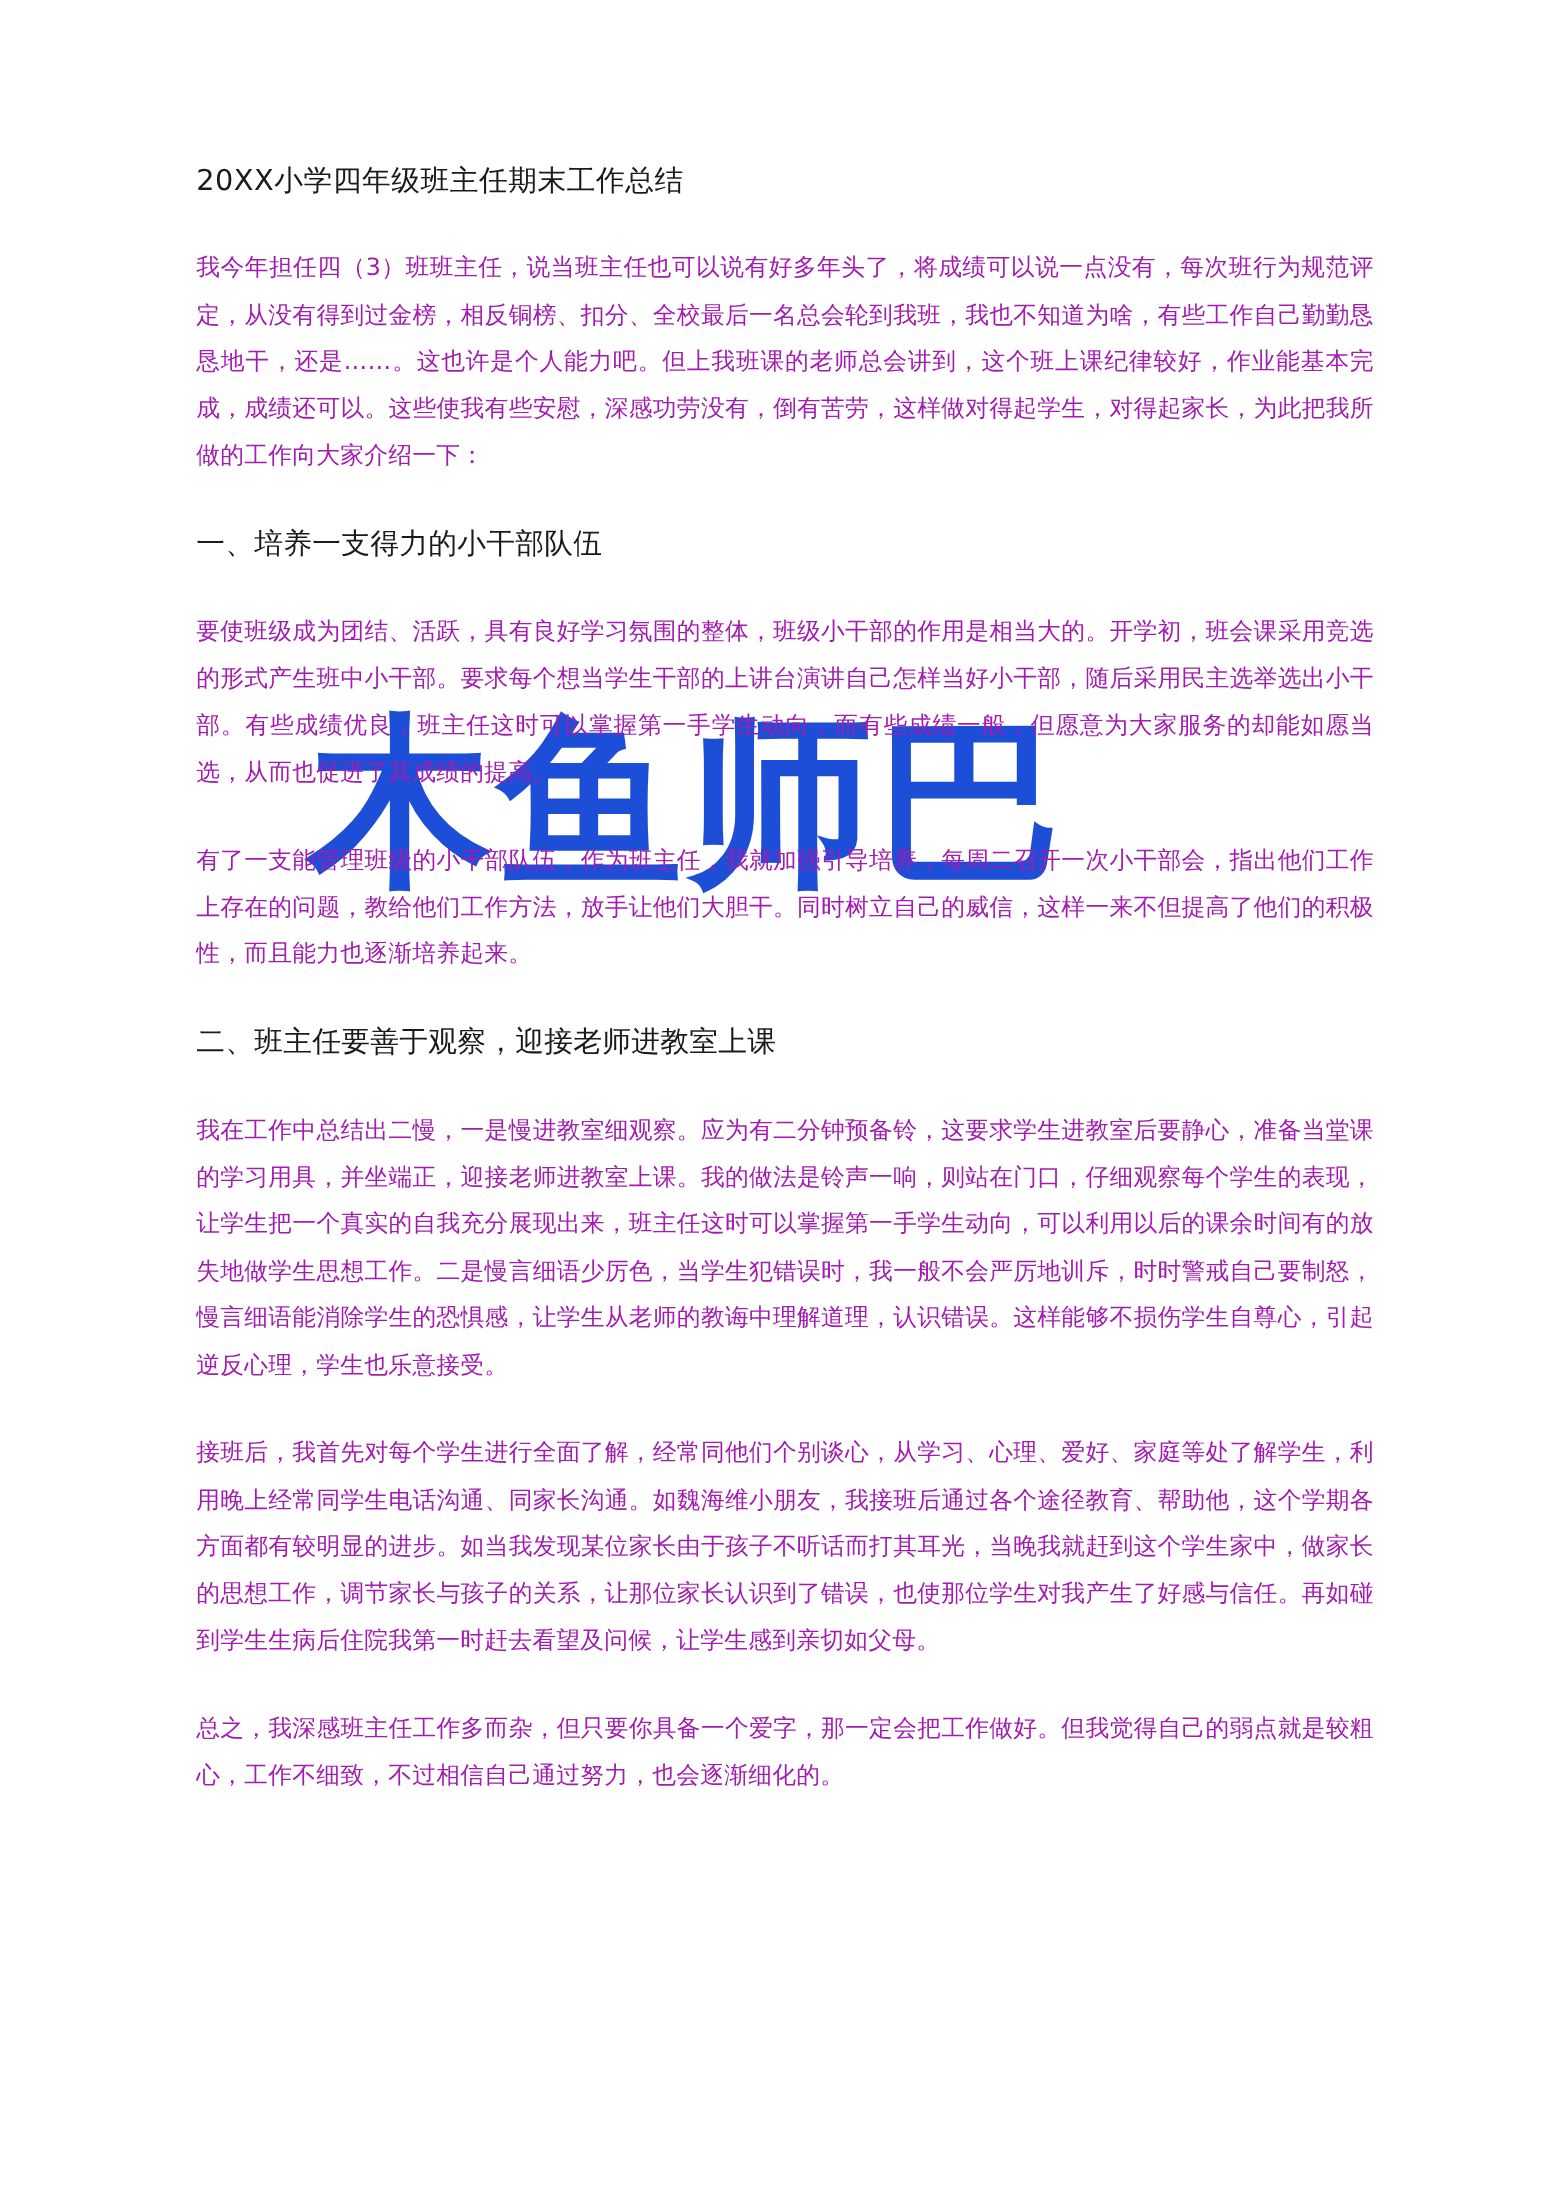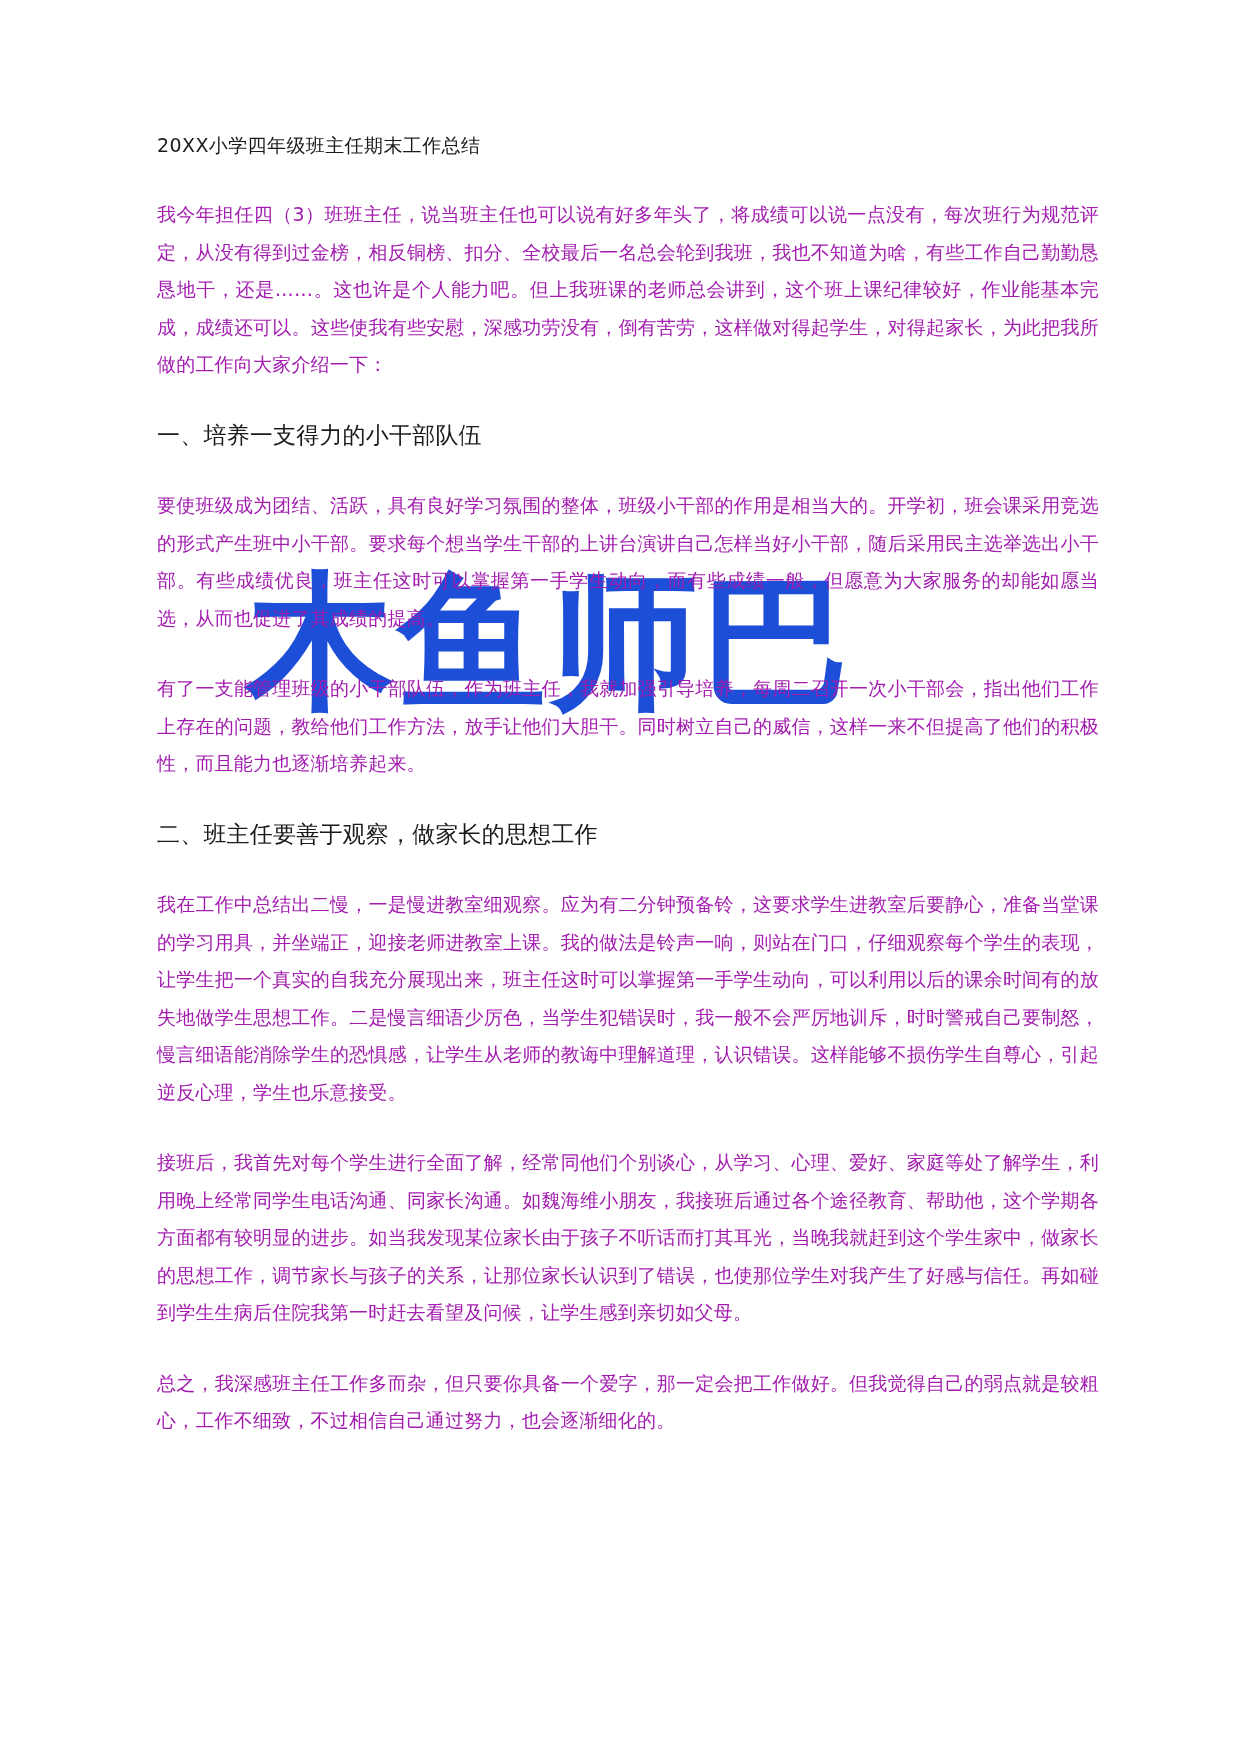--- a/index.html
+++ b/index.html
@@ -38,21 +38,21 @@
     z-index: 1;
   }
   .content {
     position: absolute;
     left: 157px;
     top: 128px;
     width: 942px;
     z-index: 2;
   }
   .doc-title {
-    font-size: 19px;
+    font-size: 23px;
     font-weight: 400;
     line-height: 34px;
     margin: 0 0 34px 0;
     color: #1a1a1a;
     letter-spacing: 0.4px;
   }
   .para {
     font-size: 19px;
     line-height: 37.5px;
     margin: 0 0 33px 0;
@@ -82,21 +82,21 @@
     <h1 class="doc-title">20XX小学四年级班主任期末工作总结</h1>
 
     <p class="para">我今年担任四（3）班班主任，说当班主任也可以说有好多年头了，将成绩可以说一点没有，每次班行为规范评定，从没有得到过金榜，相反铜榜、扣分、全校最后一名总会轮到我班，我也不知道为啥，有些工作自己勤勤恳恳地干，还是……。这也许是个人能力吧。但上我班课的老师总会讲到，这个班上课纪律较好，作业能基本完成，成绩还可以。这些使我有些安慰，深感功劳没有，倒有苦劳，这样做对得起学生，对得起家长，为此把我所做的工作向大家介绍一下：</p>
 
     <p class="section-heading">一、培养一支得力的小干部队伍</p>
 
     <p class="para">要使班级成为团结、活跃，具有良好学习氛围的整体，班级小干部的作用是相当大的。开学初，班会课采用竞选的形式产生班中小干部。要求每个想当学生干部的上讲台演讲自己怎样当好小干部，随后采用民主选举选出小干部。有些成绩优良，班主任这时可以掌握第一手学生动向，而有些成绩一般，但愿意为大家服务的却能如愿当选，从而也促进了其成绩的提高。</p>
 
     <p class="para">有了一支能管理班级的小干部队伍，作为班主任，我就加强引导培养，每周二召开一次小干部会，指出他们工作上存在的问题，教给他们工作方法，放手让他们大胆干。同时树立自己的威信，这样一来不但提高了他们的积极性，而且能力也逐渐培养起来。</p>
 
-    <p class="section-heading">二、班主任要善于观察，做家长的思想工作</p>
+    <p class="section-heading">二、班主任要善于观察，迎接老师进教室上课</p>
 
     <p class="para">我在工作中总结出二慢，一是慢进教室细观察。应为有二分钟预备铃，这要求学生进教室后要静心，准备当堂课的学习用具，并坐端正，迎接老师进教室上课。我的做法是铃声一响，则站在门口，仔细观察每个学生的表现，让学生把一个真实的自我充分展现出来，班主任这时可以掌握第一手学生动向，可以利用以后的课余时间有的放失地做学生思想工作。二是慢言细语少厉色，当学生犯错误时，我一般不会严厉地训斥，时时警戒自己要制怒，慢言细语能消除学生的恐惧感，让学生从老师的教诲中理解道理，认识错误。这样能够不损伤学生自尊心，引起逆反心理，学生也乐意接受。</p>
 
 
     <p class="para">接班后，我首先对每个学生进行全面了解，经常同他们个别谈心，从学习、心理、爱好、家庭等处了解学生，利用晚上经常同学生电话沟通、同家长沟通。如魏海维小朋友，我接班后通过各个途径教育、帮助他，这个学期各方面都有较明显的进步。如当我发现某位家长由于孩子不听话而打其耳光，当晚我就赶到这个学生家中，做家长的思想工作，调节家长与孩子的关系，让那位家长认识到了错误，也使那位学生对我产生了好感与信任。再如碰到学生生病后住院我第一时赶去看望及问候，让学生感到亲切如父母。</p>
 
     <p class="para">总之，我深感班主任工作多而杂，但只要你具备一个爱字，那一定会把工作做好。但我觉得自己的弱点就是较粗心，工作不细致，不过相信自己通过努力，也会逐渐细化的。</p>
 
   </div>
 </div>

